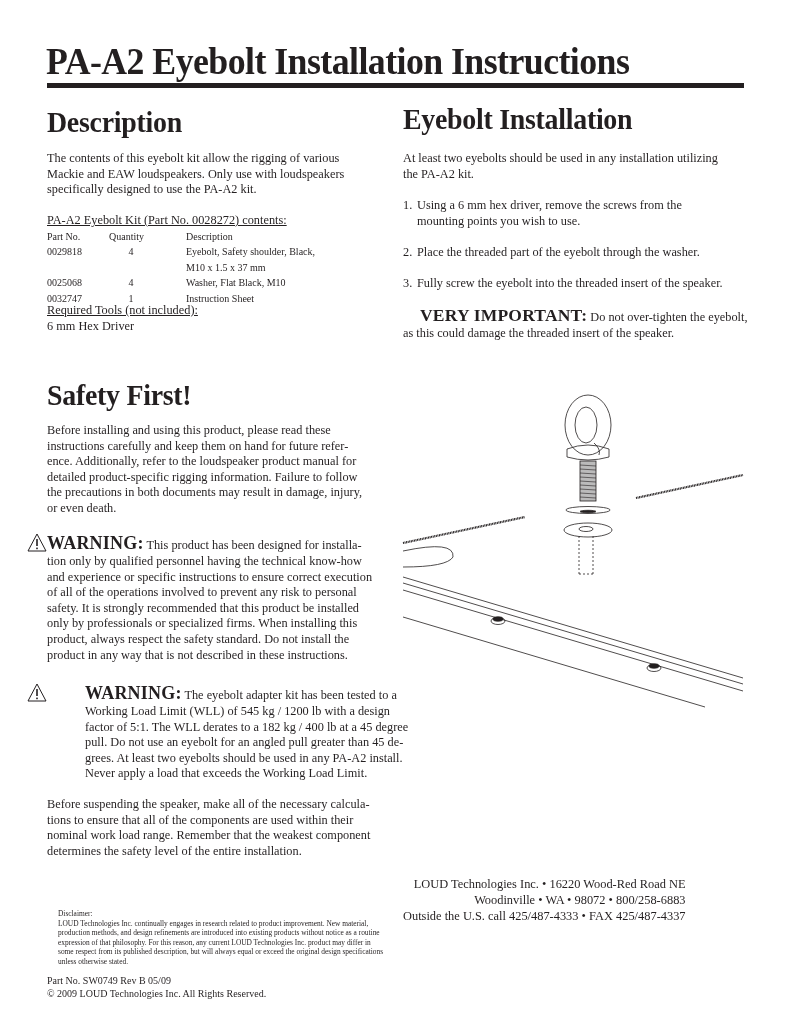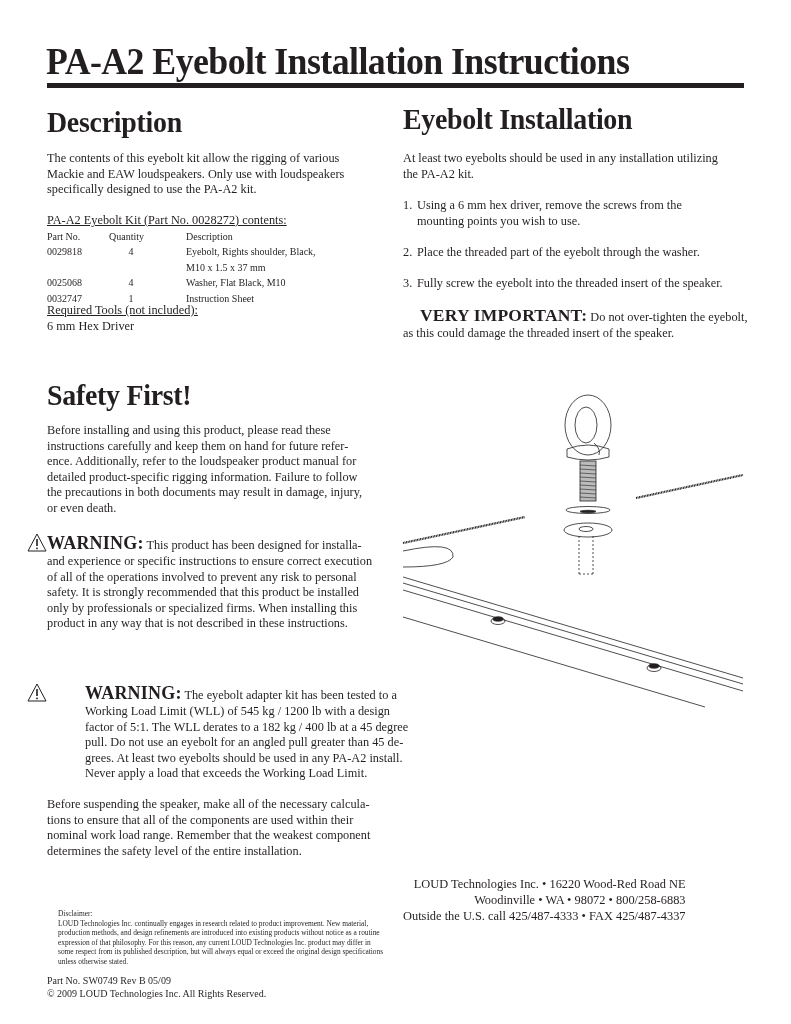--- a/index.html
+++ b/index.html
@@ -54,21 +54,21 @@
 <div class="abs p nowrap" style="left:47px; top:213px; width:330px;">
   <div class="u">PA-A2 Eyebolt Kit (Part No. 0028272) contents:</div>
   <div class="kit-row">
     <span class="c1">Part No.</span>
     <span class="c2h">Quantity</span>
     <span class="c3">Description</span>
   </div>
   <div class="kit-row">
     <span class="c1">0029818</span>
     <span class="c2">4</span>
-    <span class="c3">Eyebolt, Rights shoulder, Black,</span>
+    <span class="c3">Eyebolt, Safety shoulder, Black,</span>
   </div>
   <div class="kit-row">
     <span class="c3">M10 x 1.5 x 37 mm</span>
   </div>
   <div class="kit-row">
     <span class="c1">0025068</span>
     <span class="c2">4</span>
     <span class="c3">Washer, Flat Black, M10</span>
   </div>
   <div class="kit-row">
@@ -171,24 +171,26 @@
   <div>or even death.</div>
 </div>
 
 <svg class="abs warn-icon" style="left:27px; top:533px;" viewBox="0 0 20 19">
   <path d="M10 1 L19 18 L1 18 Z" fill="none" stroke="#231f20" stroke-width="1"></path>
   <line x1="10" y1="6" x2="10" y2="13" stroke="#231f20" stroke-width="1.6"></line>
   <rect x="9.2" y="14.6" width="1.6" height="1.6" fill="#231f20"></rect>
 </svg>
 <div class="abs p nowrap" style="left:47px; top:535px;">
   <div style="line-height:17px;"><span class="warn-lead">WARNING:</span><span> This product has been designed for installa-</span></div>
+  <div>tion only by qualified personnel having the technical know-how</div>
   <div>and experience or specific instructions to ensure correct execution</div>
   <div>of all of the operations involved to prevent any risk to personal</div>
   <div>safety. It is strongly recommended that this product be installed</div>
   <div>only by professionals or specialized firms. When installing this</div>
+  <div>product, always respect the safety standard. Do not install the</div>
   <div>product in any way that is not described in these instructions.</div>
 </div>
 
 <svg class="abs warn-icon" style="left:27px; top:683px;" viewBox="0 0 20 19">
   <path d="M10 1 L19 18 L1 18 Z" fill="none" stroke="#231f20" stroke-width="1"></path>
   <line x1="10" y1="6" x2="10" y2="13" stroke="#231f20" stroke-width="1.6"></line>
   <rect x="9.2" y="14.6" width="1.6" height="1.6" fill="#231f20"></rect>
 </svg>
 <div class="abs p nowrap" style="left:47px; top:685px;margin-left:38px;">
   <div style="line-height:17px;"><span class="warn-lead">WARNING:</span><span> The eyebolt adapter kit has been tested to a</span></div>

